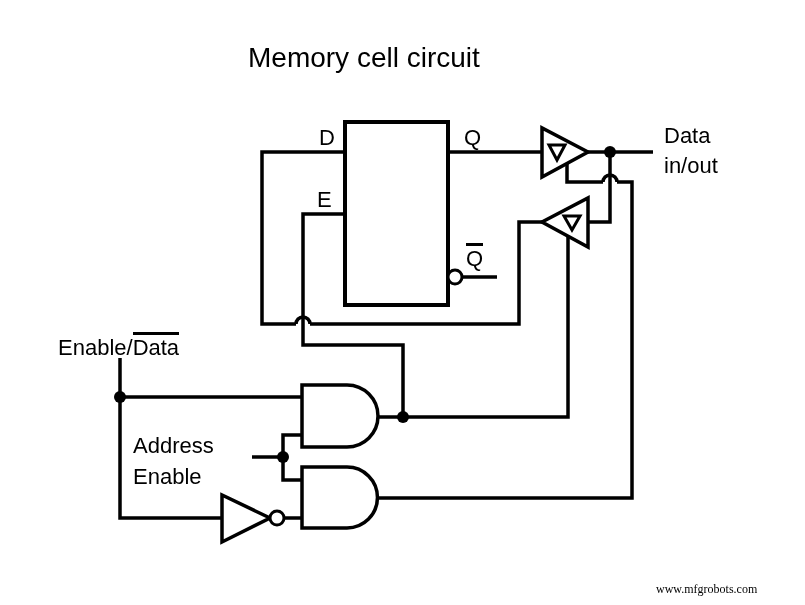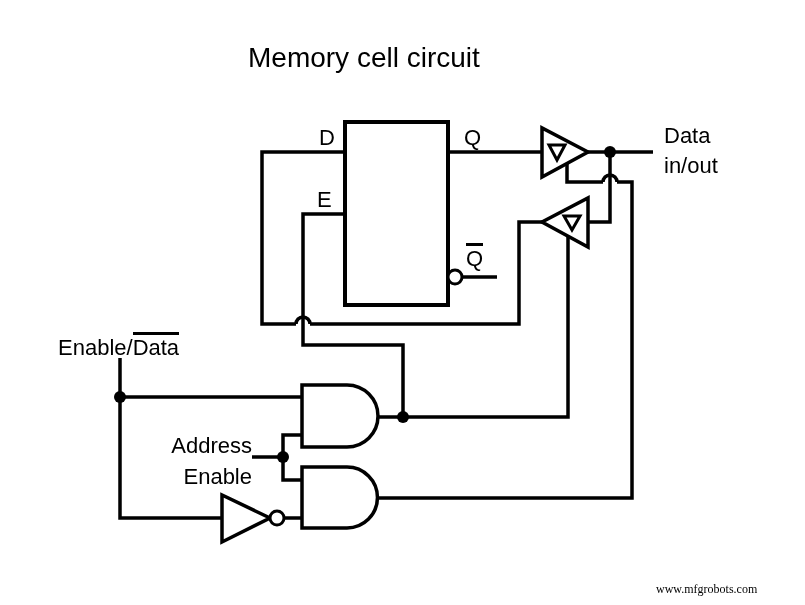--- a/index.html
+++ b/index.html
@@ -26,24 +26,24 @@
     font-size: 28px;
     line-height: 30px;
   }
   .ov {
     display: inline-block;
     border-top: 3px solid #000;
     padding-top: 2px;
   }
   .two-line { line-height: 30px; }
   .addr {
-    left: 140px;
+    left: 133px;
     top: 430px;
     width: 112px;
-    text-align: right;
+    text-align: left;
     line-height: 31px;
   }
   .watermark {
     position: absolute;
     left: 656px;
     top: 582px;
     font-family: "Liberation Serif", serif;
     font-size: 12px;
     line-height: 14px;
   }

